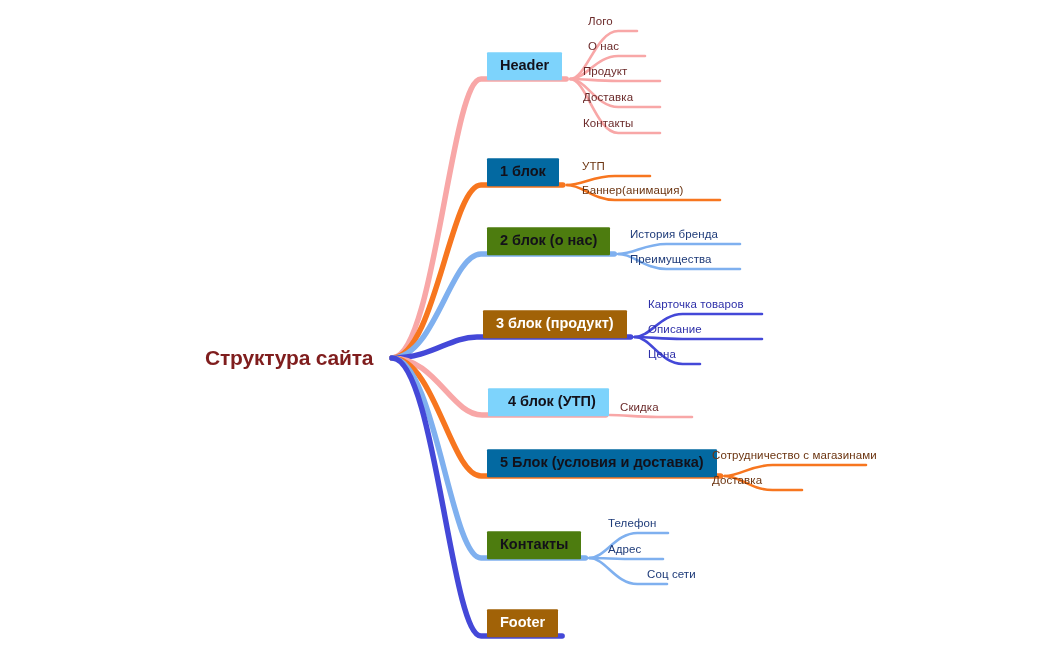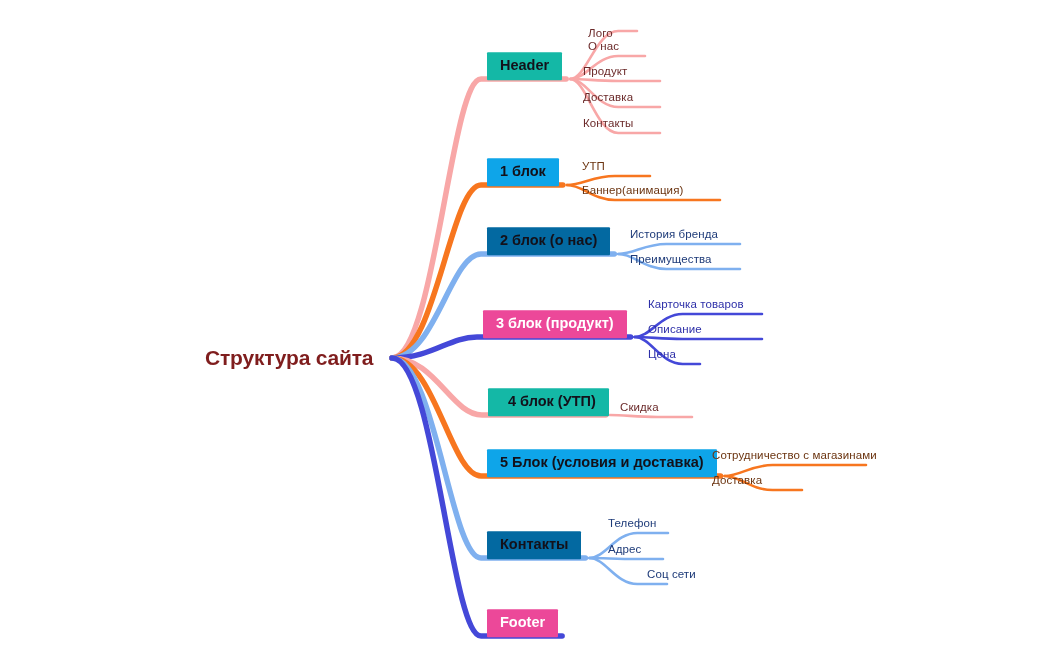--- a/index.html
+++ b/index.html
@@ -41,24 +41,24 @@
   .node {
     position: absolute;
     white-space: nowrap;
     font-size: 14.5px;
     font-weight: bold;
     padding: 5px 13px 6px 13px;
     transform: translateY(-50%);
     line-height: 1.15;
     border-radius: 1px;
   }
-  .node.pink   { background: #14b8a6; color: #13111a; }
-  .node.orange { background: #0ea5e9; color: #13111a; }
-  .node.lblue  { background: #0369a1; color: #13111a; }
-  .node.blue   { background: #ec4899; color: #ffffff; }
+  .node.pink   { background: #7dd3fc; color: #13111a; }
+  .node.orange { background: #0369a1; color: #13111a; }
+  .node.lblue  { background: #4d7c0f; color: #13111a; }
+  .node.blue   { background: #a16207; color: #ffffff; }
   .leaf {
     position: absolute;
     white-space: nowrap;
     font-size: 11.5px;
     font-weight: normal;
     transform: translateY(-100%);
     line-height: 1.1;
     letter-spacing: 0.1px;
   }
   .leaf.pink   { color: #6b2a2a; }
@@ -97,21 +97,21 @@
       <path d="M 589.375 558 C 605.375 558, 615.375 533, 637.375 533 L 668 533" fill="none" stroke="#7fb0ef" stroke-width="2.6" stroke-linecap="round"></path>
       <path d="M 589.375 558 C 605.375 558, 615.375 559, 637.375 559 L 663 559" fill="none" stroke="#7fb0ef" stroke-width="2.6" stroke-linecap="round"></path>
       <path d="M 589.375 558 C 605.375 558, 615.375 584, 637.375 584 L 667 584" fill="none" stroke="#7fb0ef" stroke-width="2.6" stroke-linecap="round"></path>
       <path d="M 392 358 C 434.75 358, 450.9 636, 481 636 L 562.109375 636" fill="none" stroke="#4448d8" stroke-width="5.5" stroke-linecap="round"></path>
     </svg>
 
   <div class="root-title" id="root-title" style="left: 205px; top: 358px;">Структура сайта</div>
 
   <div id="nodes-layer">
       <div class="node pink" style="left: 487px; top: 66px;">Header</div>
-      <div class="leaf pink" style="left: 588px; top: 40px;">Лого</div>
+      <div class="leaf pink" style="left: 588px; top: 28px;">Лого</div>
       <div class="leaf pink" style="left: 588px; top: 53px;">О нас</div>
       <div class="leaf pink" style="left: 583px; top: 78px;">Продукт</div>
       <div class="leaf pink" style="left: 583px; top: 104px;">Доставка</div>
       <div class="leaf pink" style="left: 583px; top: 130px;">Контакты</div>
       <div class="node orange" style="left: 487px; top: 172px;">1 блок</div>
       <div class="leaf orange" style="left: 582px; top: 173px;">УТП</div>
       <div class="leaf orange" style="left: 582px; top: 197px;">Баннер(анимация)</div>
       <div class="node lblue" style="left: 487px; top: 241px;">2 блок (о нас)</div>
       <div class="leaf lblue" style="left: 630px; top: 241px;">История бренда</div>
       <div class="leaf lblue" style="left: 630px; top: 266px;">Преимущества</div>

